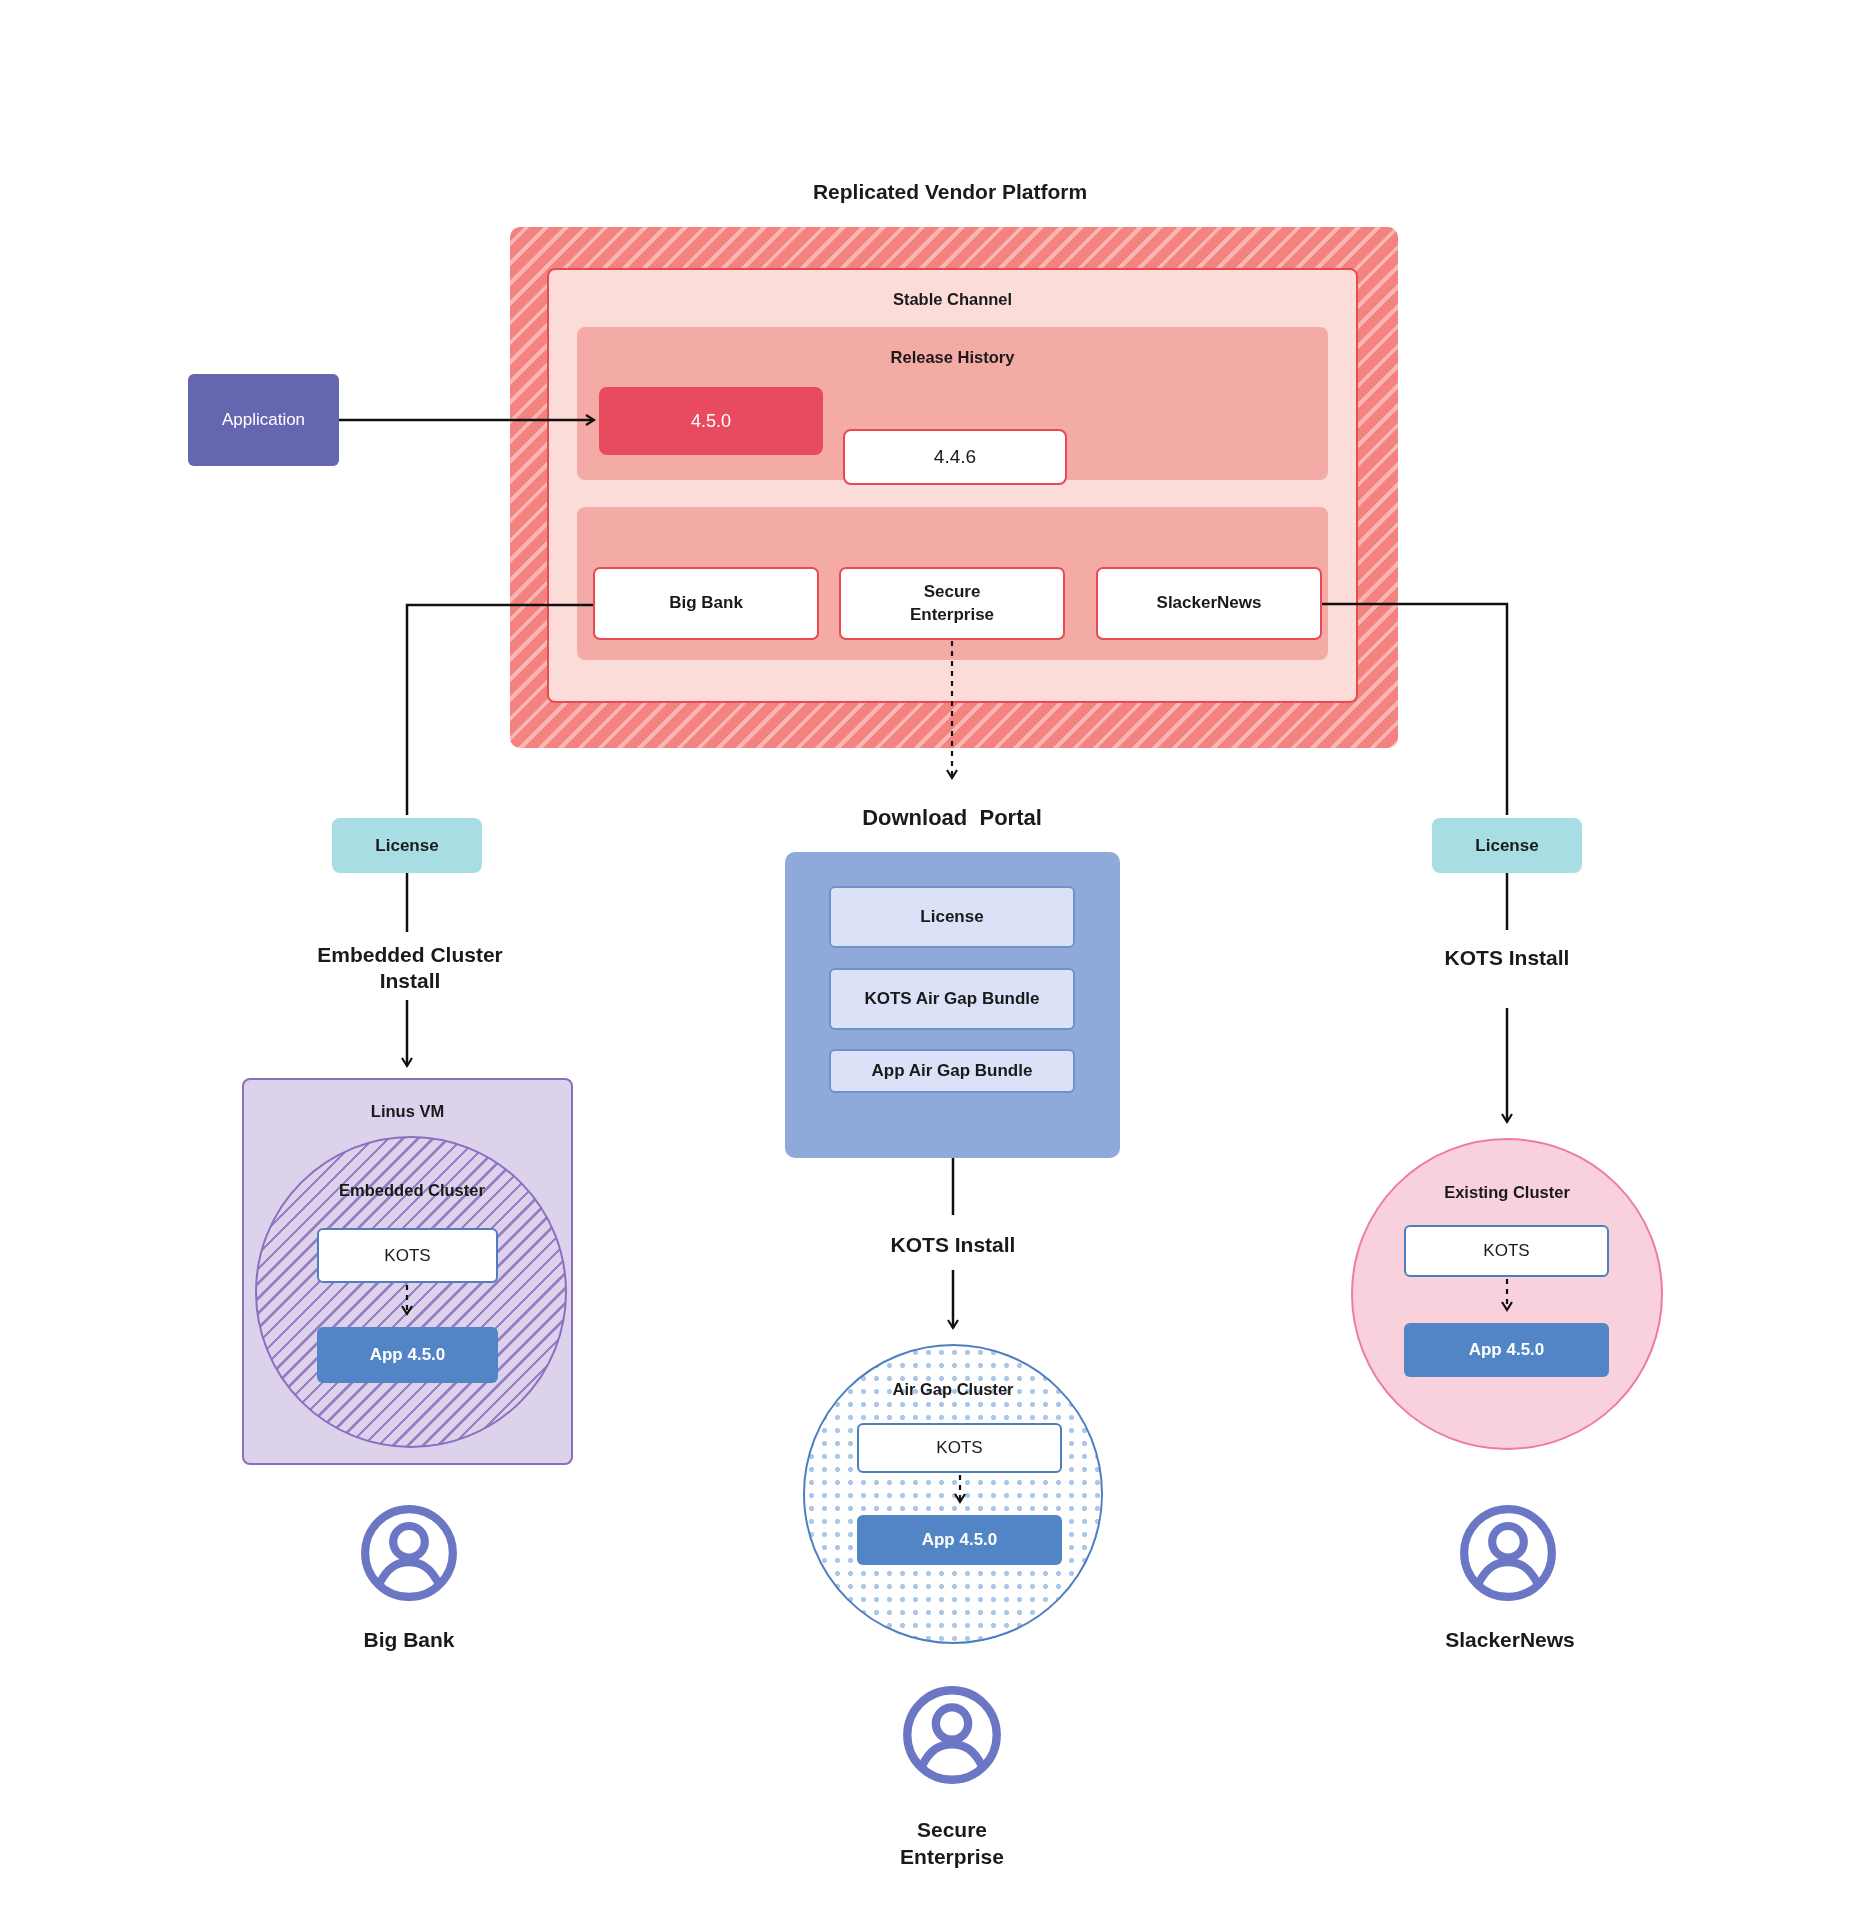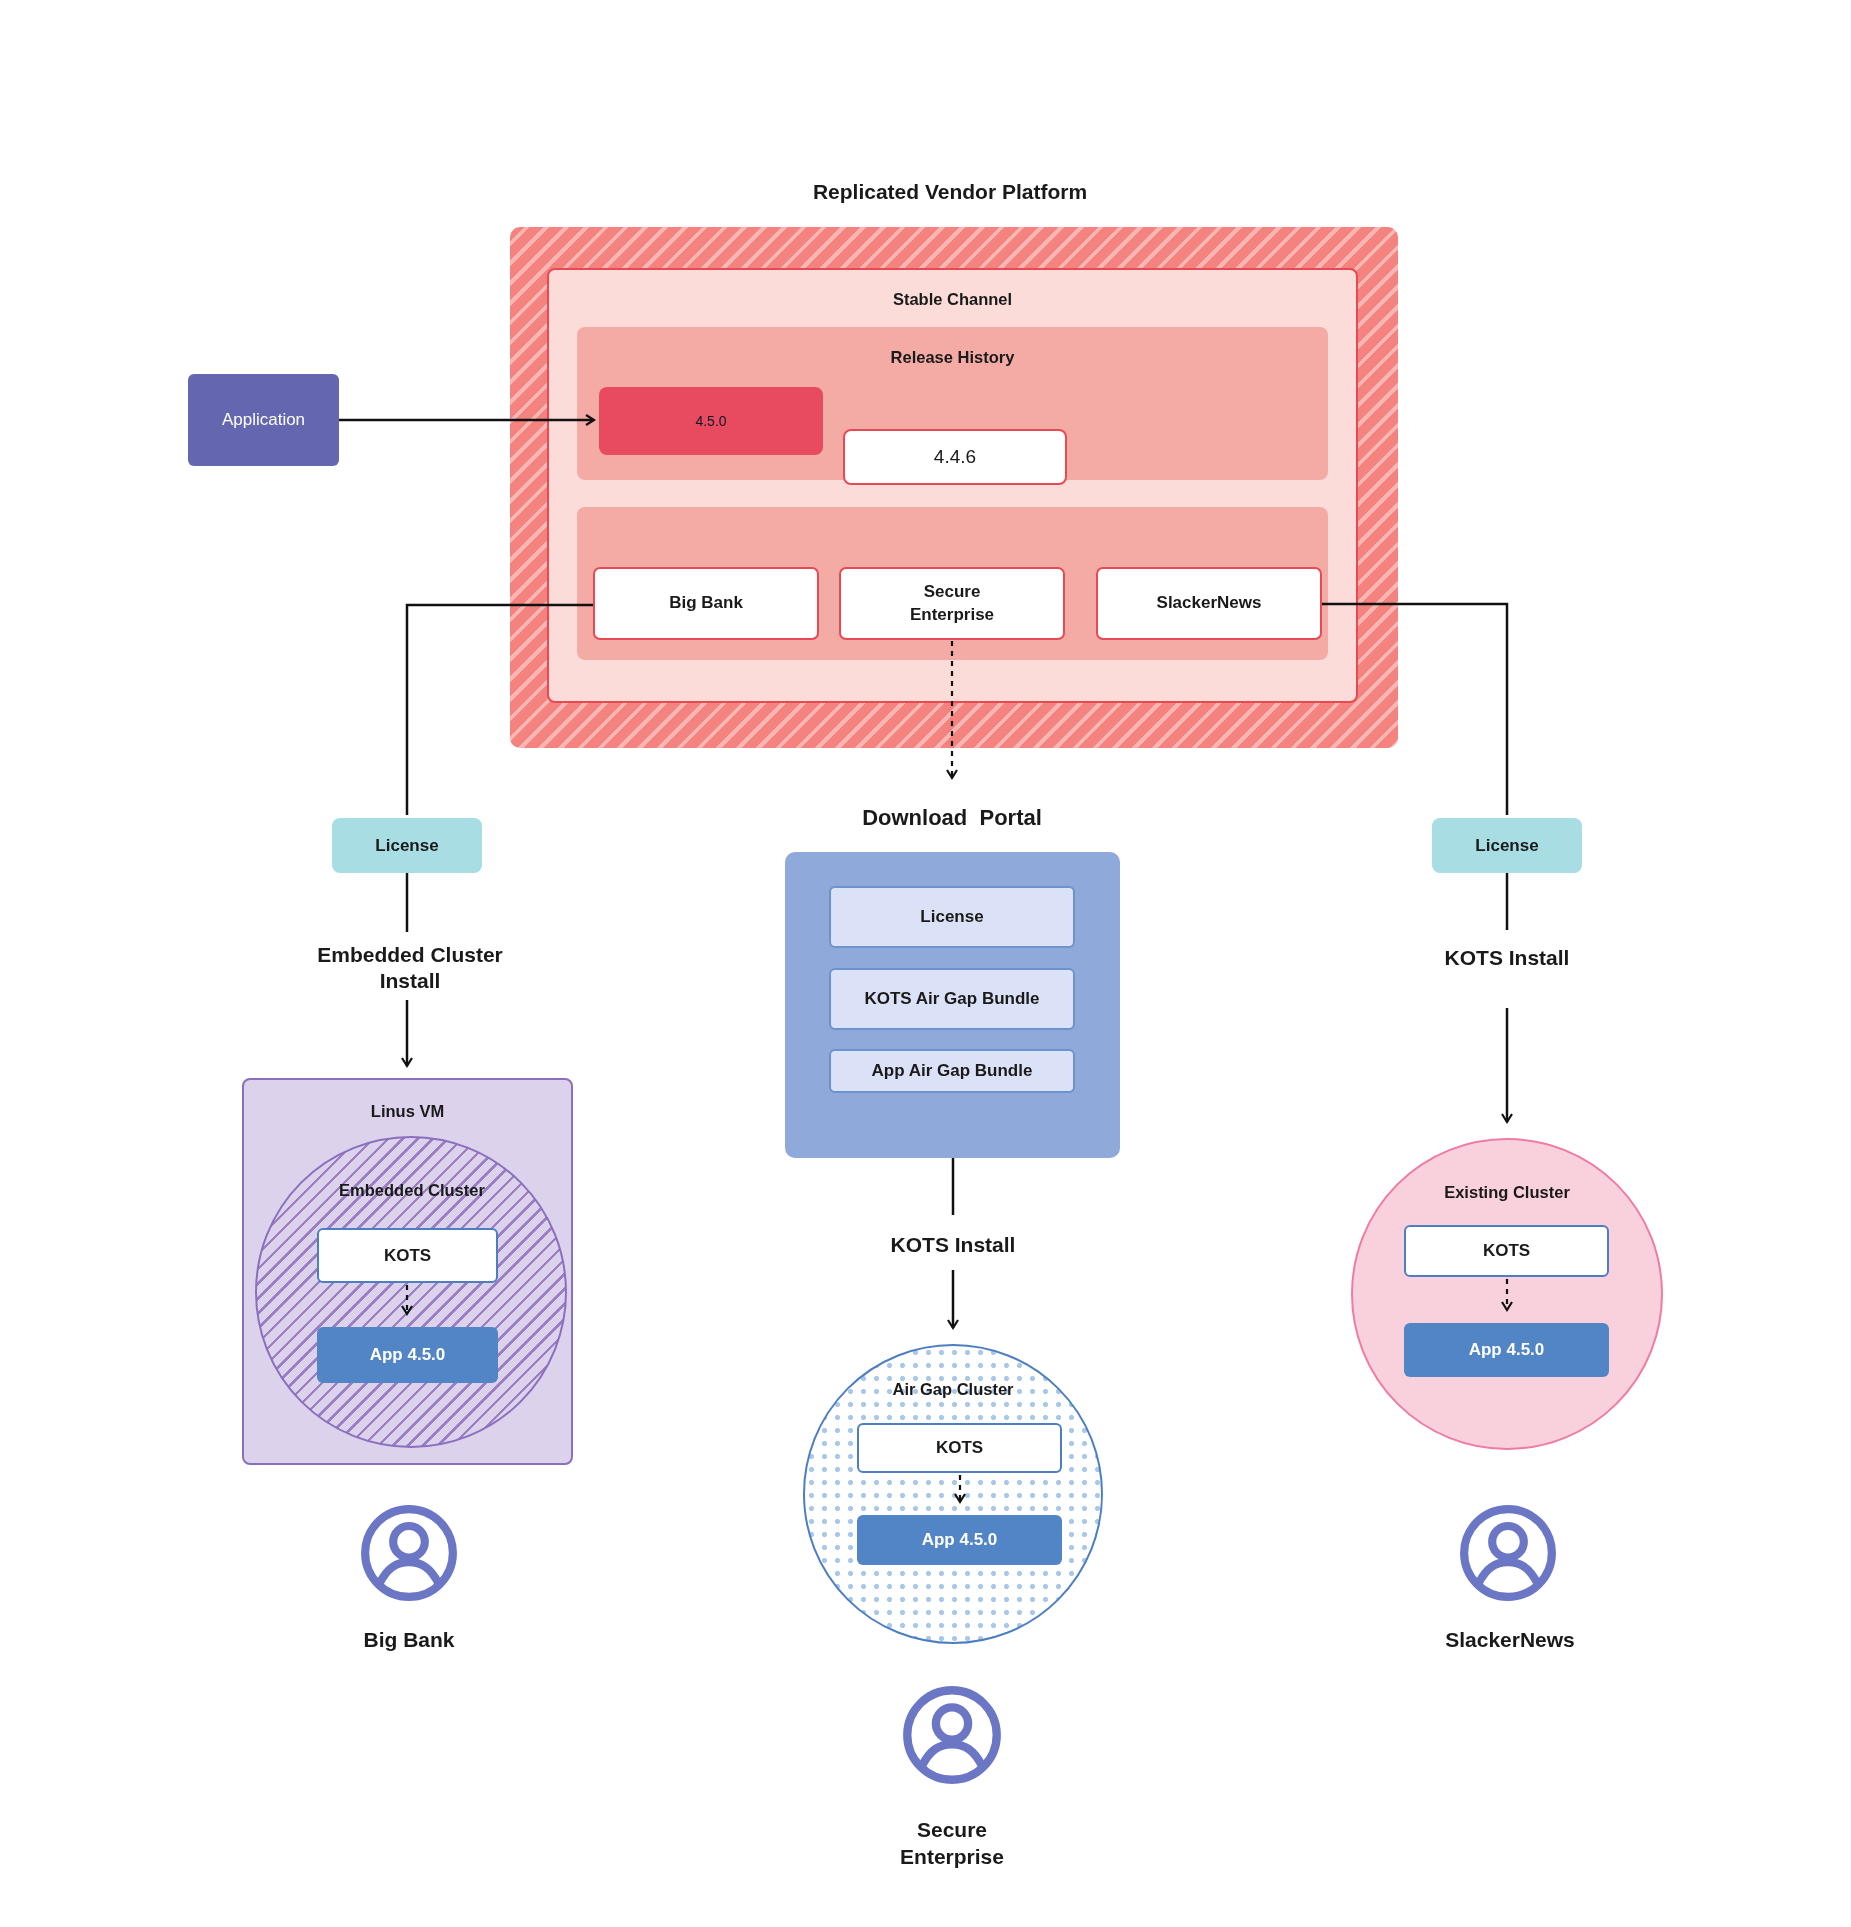--- a/index.html
+++ b/index.html
@@ -20,37 +20,37 @@
   .lbl-sm{font-size:16.5px;}
   .lbl-lg{font-size:21px;}
   .pre{white-space:pre;}
   .preline{white-space:pre-line;line-height:1.3;}
   .cbox{display:flex;align-items:center;justify-content:center;text-align:center;}
 
   .hatch-red{background-color:var(--red_hatch_base);
     background-image:repeating-linear-gradient(135deg,var(--red_hatch_base) 0 10px,var(--red_hatch_stripe) 10px 14px);}
   .stable{background:var(--stable_fill);border:2px solid var(--red_border);}
   .salmon{background:var(--salmon_fill);border-radius:8px;}
-  .btn-crimson{background:var(--crimson);color:#0f172a;border-radius:8px;font-size:14px;font-weight:500;}
+  .btn-crimson{background:var(--crimson);color:#ffffff;border-radius:8px;font-size:18px;font-weight:500;}
   .btn-white-red{background:#fff;border:2px solid var(--red_border);border-radius:8px;font-size:19px;font-weight:500;}
   .cust{background:#fff;border:2px solid var(--red_border);border-radius:7px;font-size:17px;font-weight:600;white-space:pre-line;line-height:1.35;}
   .app-src{background:var(--app_purple);color:#fff;border-radius:6px;font-size:17px;font-weight:400;}
   .teal-badge{background:var(--teal);border-radius:8px;font-size:17px;font-weight:600;}
   .portal{background:var(--portal_blue);border-radius:10px;}
   .portal-item{background:var(--portal_item_fill);border:2px solid var(--portal_item_border);border-radius:6px;font-size:17px;font-weight:600;}
   .lavender-box{background:var(--lavender);border:2px solid var(--purple_border);border-radius:8px;}
   .circle{border-radius:50%;}
   .stripe-circle{background-color:var(--lavender);
     background-image:repeating-linear-gradient(135deg,rgba(0,0,0,0) 0 8px,var(--purple_stripe) 8px 10.5px);
     border:2.5px solid var(--purple_border);}
   .dots-circle{background-color:#fff;
     background-image:radial-gradient(var(--dot_blue) 2.2px,rgba(255,255,255,0) 2.9px);
     background-size:13px 13px;border:2px solid var(--kots_border);}
   .pink-circle{background:var(--pink_fill);border:2px solid var(--pink_border);}
-  .kots{background:#fff;border:2px solid var(--kots_border);border-radius:6px;font-size:17px;font-weight:700;}
+  .kots{background:#fff;border:2px solid var(--kots_border);border-radius:6px;font-size:17px;font-weight:400;}
   .app-blue{background:var(--app_blue);color:#fff;border-radius:6px;font-size:17px;font-weight:600;}
   .person-label{font-size:21px;font-weight:600;}
   .person-icon circle,.person-icon path{stroke:var(--person_purple);}
 
   
   #title{left:700px;top:180px;width:500px;}
   #red-box{left:510px;top:227px;width:888px;height:521px;border-radius:10px;}
   #stable-box{left:547px;top:268px;width:811px;height:435px;border-radius:8px;}
   #stable-label{left:547px;top:290px;width:811px;}
   #release-box{left:577px;top:327px;width:751px;height:153px;}

